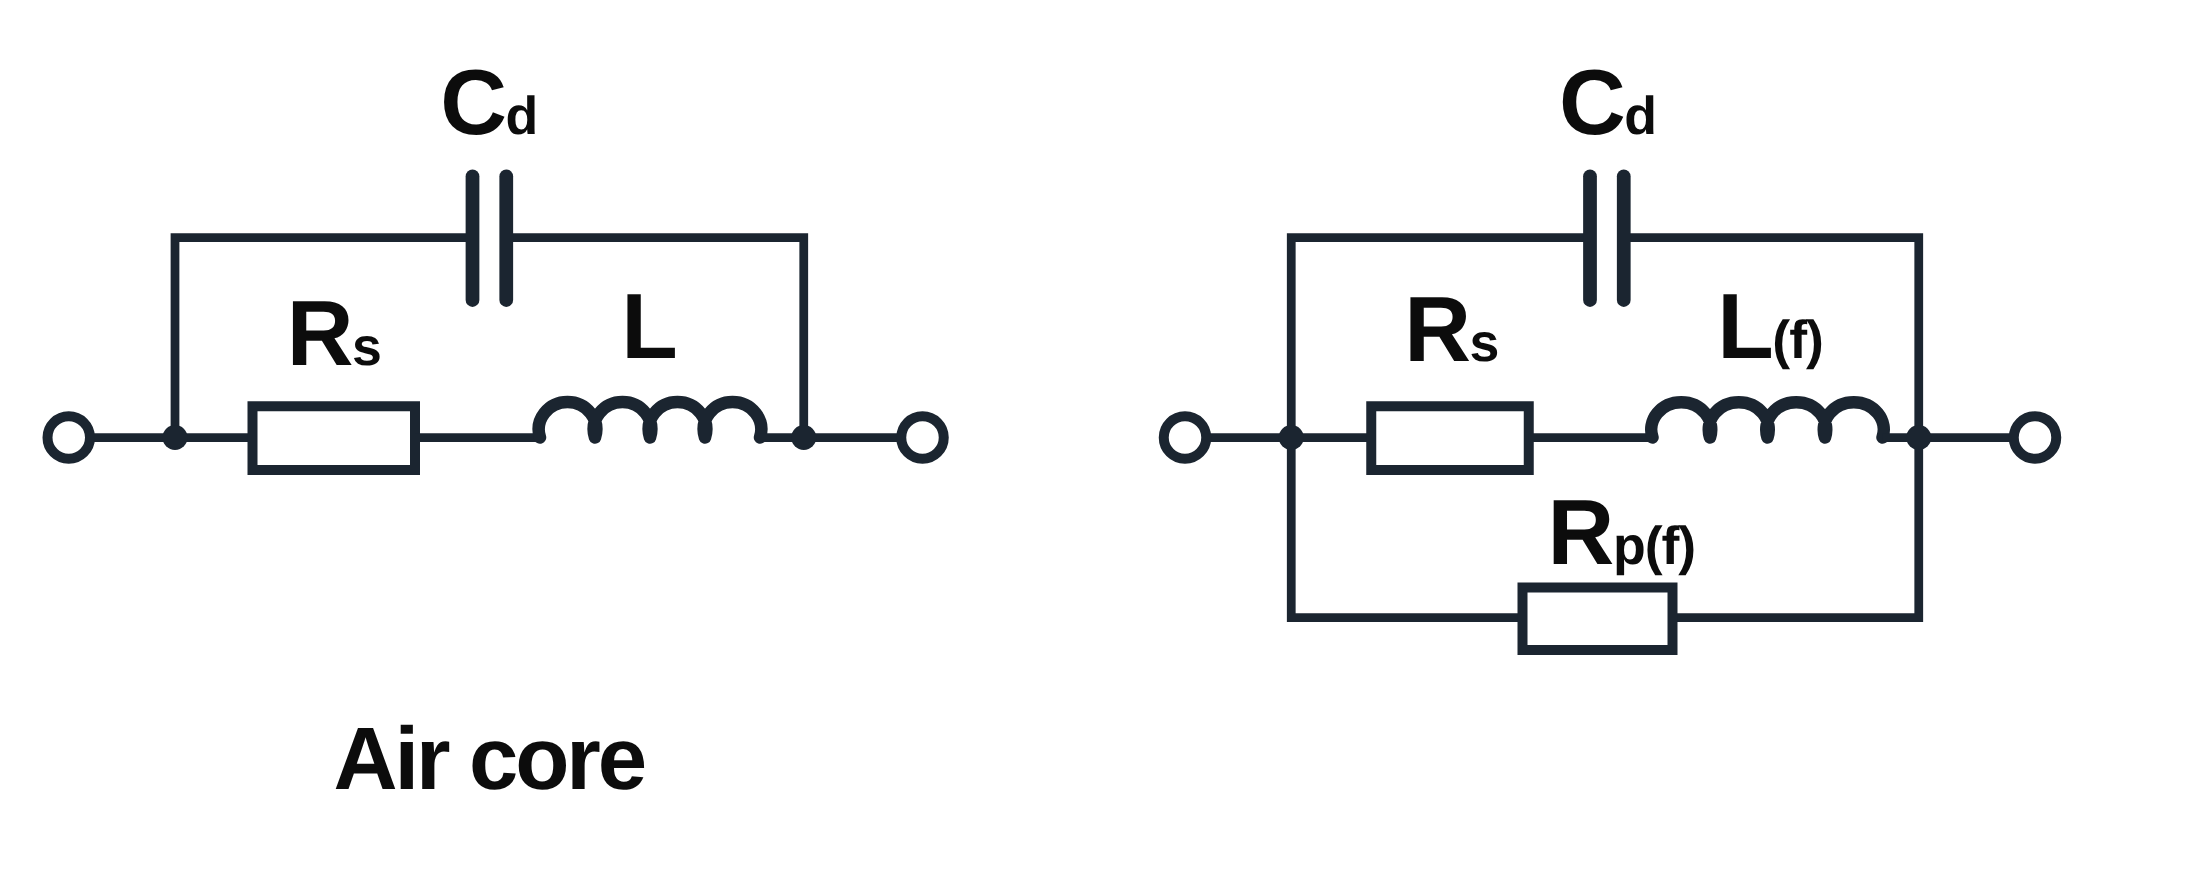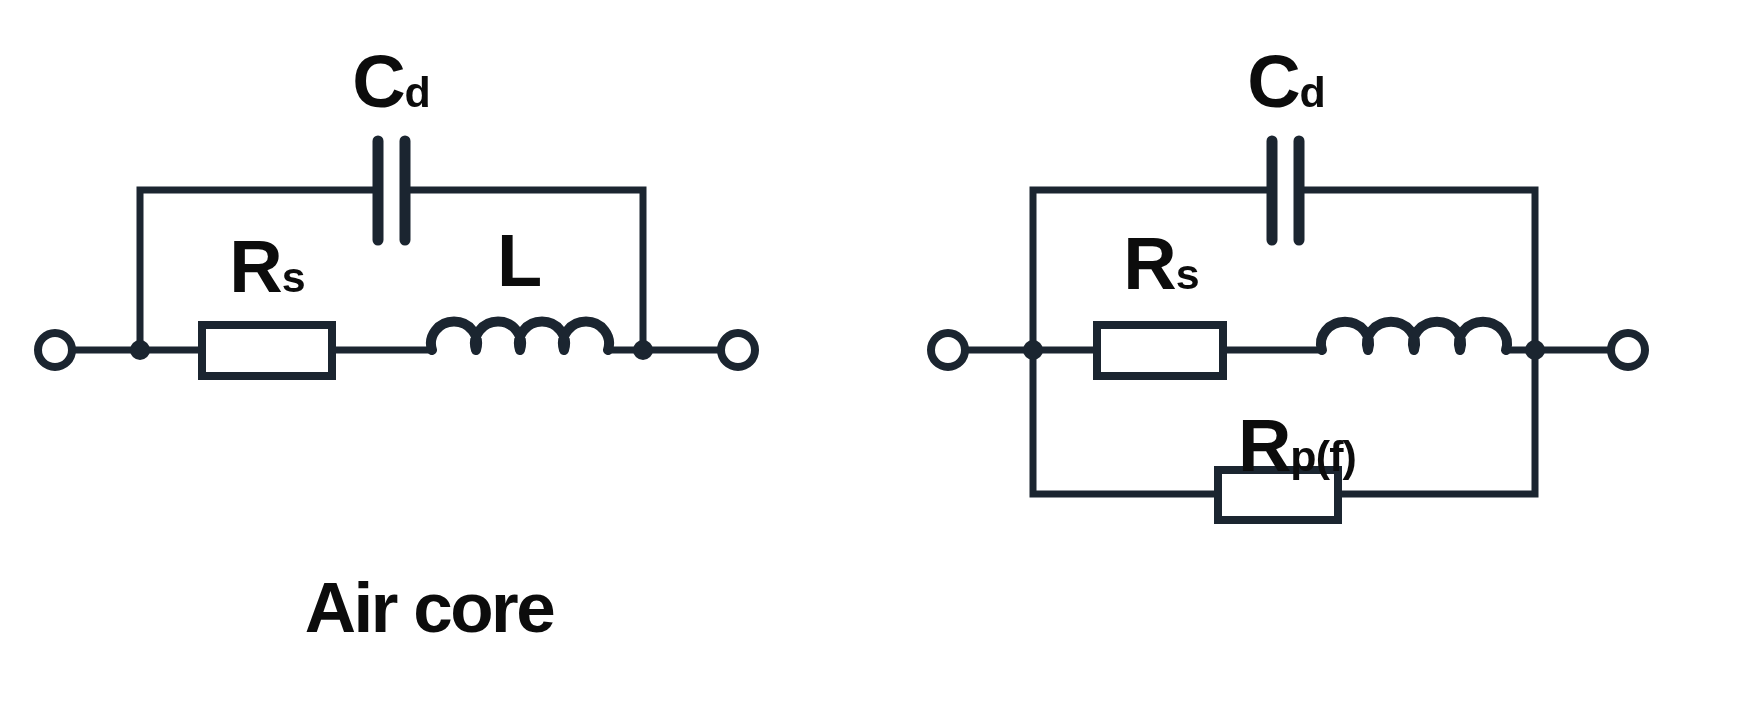--- a/index.html
+++ b/index.html
@@ -69,21 +69,20 @@
   }
   .title {
     position: absolute;
     transform: translateX(-50%);
     color: var(--text);
     font-weight: bold;
     font-size: 71px;
     line-height: 1;
     letter-spacing: -0.035em;
     white-space: nowrap;
-    margin-left: 38px;
   }
 </style>
 </head>
 <body>
 
 <div class="canvas">
 
   <svg class="circuit-art" viewBox="0 0 1750 709">
 
     <g>
@@ -136,17 +135,18 @@
   <div class="label" style="left:267px; top:230px;"><span>R</span><span class="sub">s</span></div>
 
   <div class="label" style="left:519px; top:224px;"><span>L</span><span class="sub"></span></div>
 
   <div class="title" style="left:391px; top:572px;">Air core</div>
 
   <div class="label" style="left:1286px; top:45px;"><span>C</span><span class="sub">d</span></div>
 
   <div class="label" style="left:1161px; top:227px;"><span>R</span><span class="sub">s</span></div>
 
+  <div class="label" style="left:1416px; top:224px;"><span>L</span><span class="sub">(f)</span></div>
 
-  <div class="label" style="left:1297px; top:389px;margin-top:20px;"><span>R</span><span class="sub">p(f)</span></div>
+  <div class="label" style="left:1297px; top:389px;"><span>R</span><span class="sub">p(f)</span></div>
 
 
 </div>
 
 </body></html>

